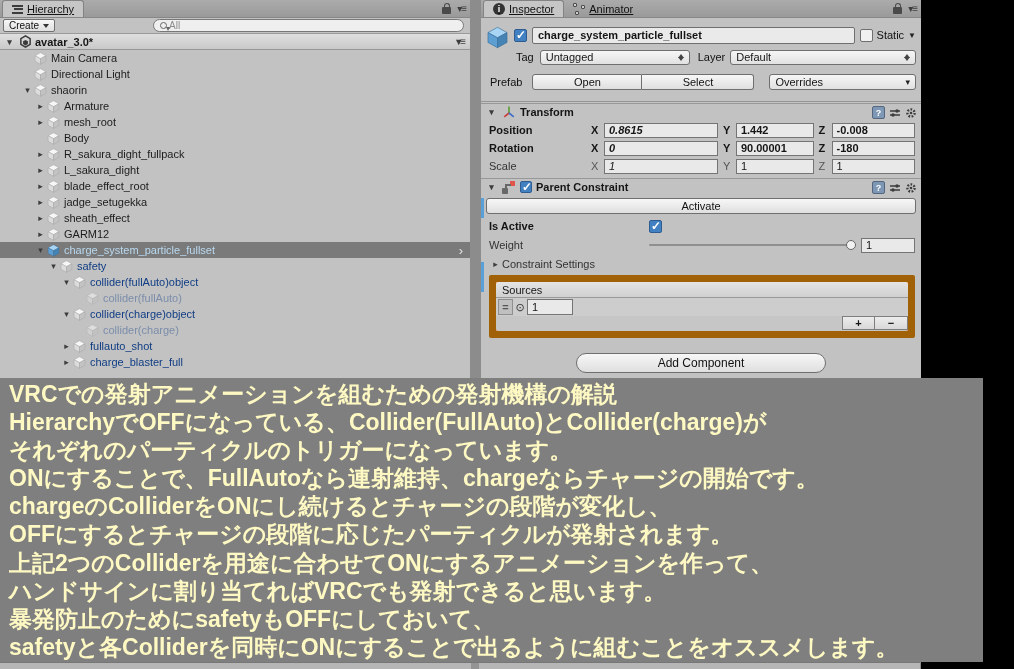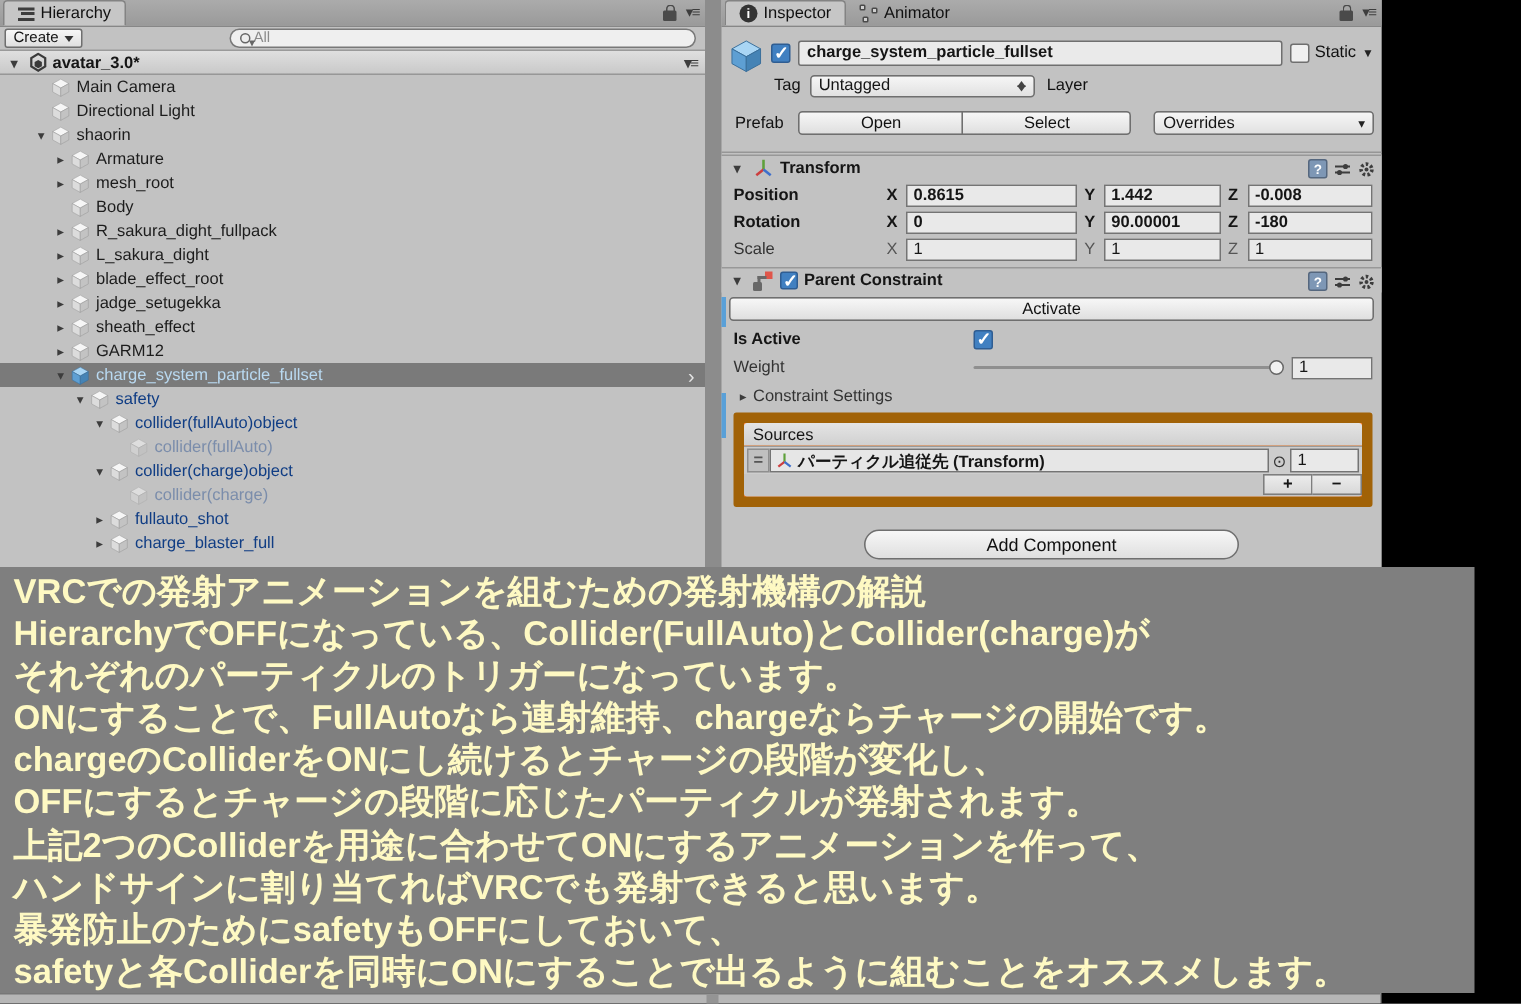--- a/index.html
+++ b/index.html
@@ -31,21 +31,21 @@
          border:1.5px solid #4a4a4a; border-bottom:none; border-radius:3px 3px 0 0; }
   .menu-icon { color:#3d3d3d; font-size:10px; letter-spacing:-1px; }
   .gear-svg, .preset-svg, .help-box { flex:none; }
   .help-box { width:13px; height:13px; border-radius:2px; background:#7e97b5; border:1px solid #55677e;
          color:#fff; font-size:9px; font-weight:bold; display:flex; align-items:center; justify-content:center; }
 
   
   .panel { position:absolute; top:0; height:662px; background:#c2c2c2; z-index:2; }
   #hierarchy-panel { left:0; width:470px; }
   .tabbar { height:18px; background:linear-gradient(#ababab,#9a9a9a); border-bottom:1px solid #878787;
-            display:flex; align-items:flex-end; position:relative; }
+            display:flex; align-items:flex-end; position:relative;text-decoration:underline; }
   .tab { height:17px; padding:0 9px; display:flex; align-items:center; gap:4px; color:#111; }
   .tab.active { background:#c6c6c6; border:1px solid #838383; border-bottom:none; border-radius:3px 3px 0 0; margin-left:2px;}
   .tabbar-right { position:absolute; right:4px; top:2px; display:flex; gap:6px; align-items:center; }
   .hier-glyph { width:11px; height:9px; border-top:2px solid #3d3d3d; border-bottom:2px solid #3d3d3d; position:relative;}
   .hier-glyph:before{content:""; position:absolute; left:2px; top:1.5px; width:9px; border-top:2px solid #3d3d3d;}
   .h-toolbar { height:16px; background:#c2c2c2; border-bottom:1px solid #9a9a9a; position:relative;
                display:flex; align-items:center; padding:0 3px; }
   .create-btn { height:13px; font-size:10px; padding:0 5px; gap:4px; border-radius:2px;}
   .create-btn:after { content:""; border:3px solid transparent; border-top:4px solid #333; margin-top:4px; }
   .search-box { position:absolute; left:153px; right:6px; height:13px; background:#efefef;
@@ -82,21 +82,21 @@
   .ih-row2 { display:flex; align-items:center; margin-top:4px; height:16px;}
   .ih-row3 { display:flex; align-items:center; margin-top:3px; height:28px;}
   .lab { color:#111; }
   .comp-header { height:17px; display:flex; align-items:center; gap:4px; padding:0 4px; font-weight:bold;
                  border-top:1px solid #989898; background:#c2c2c2; position:relative; margin-top:1px;}
   .comp-header-icons { position:absolute; right:4px; top:2px; display:flex; gap:4px; align-items:center;}
   .prop-row { display:flex; align-items:center; height:16px; margin:2px 6px 2px 8px; gap:0; }
   .prop-label { width:102px; flex:none; }
   .axis { width:13px; flex:none; text-align:left; }
   .prop-row.boldrow .prop-label, .prop-row.boldrow .axis, .prop-row.boldrow .field { font-weight:bold; }
-  .fx { width:119px; margin-right:5px; } .fy { width:81px; margin-right:5px; } .fz { width:87px; }
+  .fx { width:119px; margin-right:5px;font-style:italic; } .fy { width:81px; margin-right:5px; } .fz { width:87px; }
   .pc-icon { width:14px; height:13px; position:relative; flex:none;}
   .pc-icon .a { position:absolute; left:0; bottom:0; width:6px; height:6px; background:#686868; border-radius:1px;}
   .pc-icon .b { position:absolute; right:1px; top:0; width:5px; height:5px; background:#e0564a;}
   .pc-icon .c { position:absolute; left:3px; top:3px; width:6px; height:5px; border-left:2px solid #686868; border-top:2px solid #686868;}
   .btn-row { display:flex; gap:4px; margin:3px 5px 4px 5px; }
   .btn-row .btn { flex:1; }
   .pcrow { display:flex; align-items:center; height:16px; margin:3px 6px 3px 8px; position:relative;}
   .pcrow .prop-label { width:160px; }
   .slider-wrap { flex:1; display:flex; align-items:center; margin-right:6px; position:relative; height:14px;}
   .slider-track { flex:1; height:2px; background:#8f8f8f; border-radius:1px;}
@@ -387,20 +387,24 @@
         <span style="font-size:8px;color:#222;">▼</span>
       </div>
     </div>
     <div class="ih-row2">
       <span class="lab" style="margin-left:30px;">Tag</span>
       <div class="dropdown" style="margin-left:6px;width:150px;">
         <span>Untagged</span>
         <span class="dd-updown"></span>
       </div>
       <span class="lab" style="margin-left:8px;">Layer</span>
+      <div class="dropdown" style="margin-left:5px;flex:1;">
+        <span>Default</span>
+        <span class="dd-updown"></span>
+      </div>
     </div>
     <div class="ih-row3">
       <span class="lab" style="margin-left:4px;">Prefab</span>
       <div class="btn" style="margin-left:10px;width:110px;border-radius:3px 0 0 3px;">
         <span>Open</span>
       </div>
       <div class="btn" style="width:112px;border-left:none;border-radius:0 3px 3px 0;">
         <span>Select</span>
       </div>
       <div class="dropdown" style="margin-left:15px;flex:1;height:16px;">
@@ -503,28 +507,20 @@
     <span class="foldout">▸</span>
     <span style="color:#333;">Constraint Settings</span>
   </div>
   <div class="override-strip" style="top:262px;height:30px;"></div>
   <div class="sources-box">
     <div class="sources-head">
       <span>Sources</span>
     </div>
     <div class="source-row">
       <span class="drag-cell">=</span>
-      <div class="source-field">
-        <svg width="12" height="12" viewBox="0 0 14 14">
-          <path d="M7 8 7 1.5" stroke="#5ea03a" stroke-width="1.7"></path>
-          <path d="M7 8 2.2 11.8" stroke="#cc3e3e" stroke-width="1.7"></path>
-          <path d="M7 8 11.8 11.8" stroke="#3e6fcc" stroke-width="1.7"></path>
-        </svg>
-        <span>パーティクル追従先 (Transform)</span>
-      </div>
       <span class="picker-glyph">⊙</span>
       <span class="field source-weight">1</span>
     </div>
     <div class="list-footer">
       <div class="mini-btn">+</div>
       <div class="mini-btn" style="border-left:none;">−</div>
     </div>
   </div>
 
   <div class="addc-wrap">

